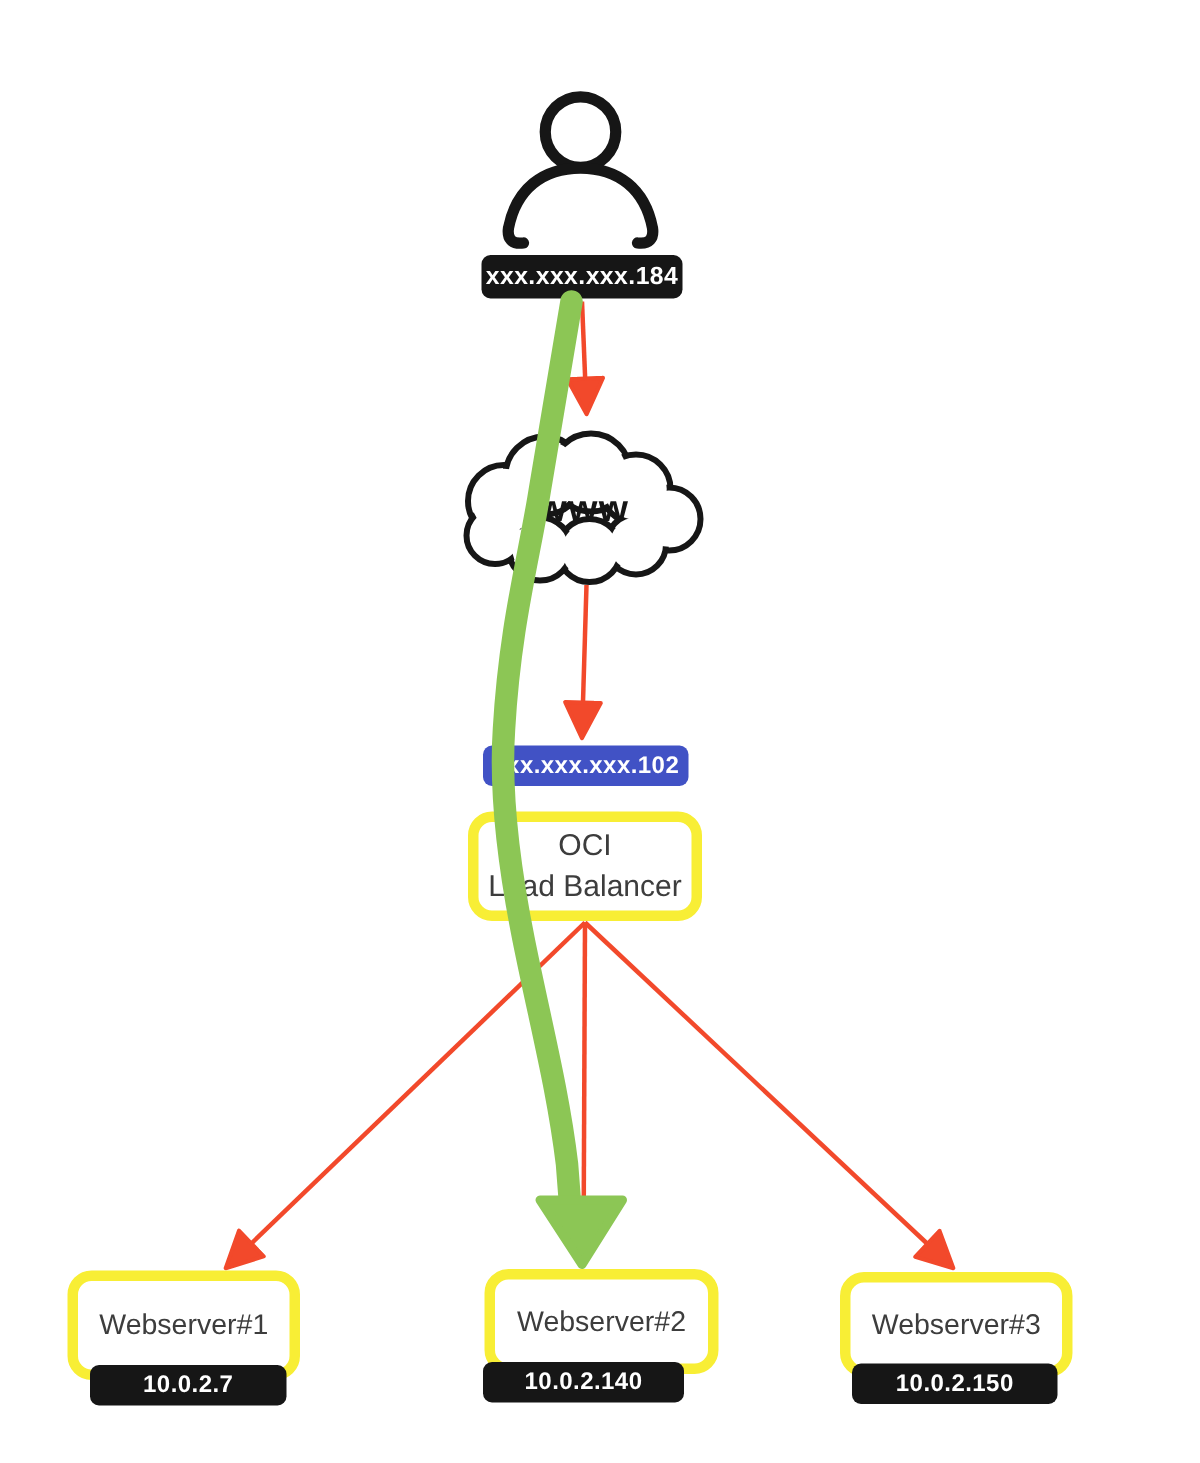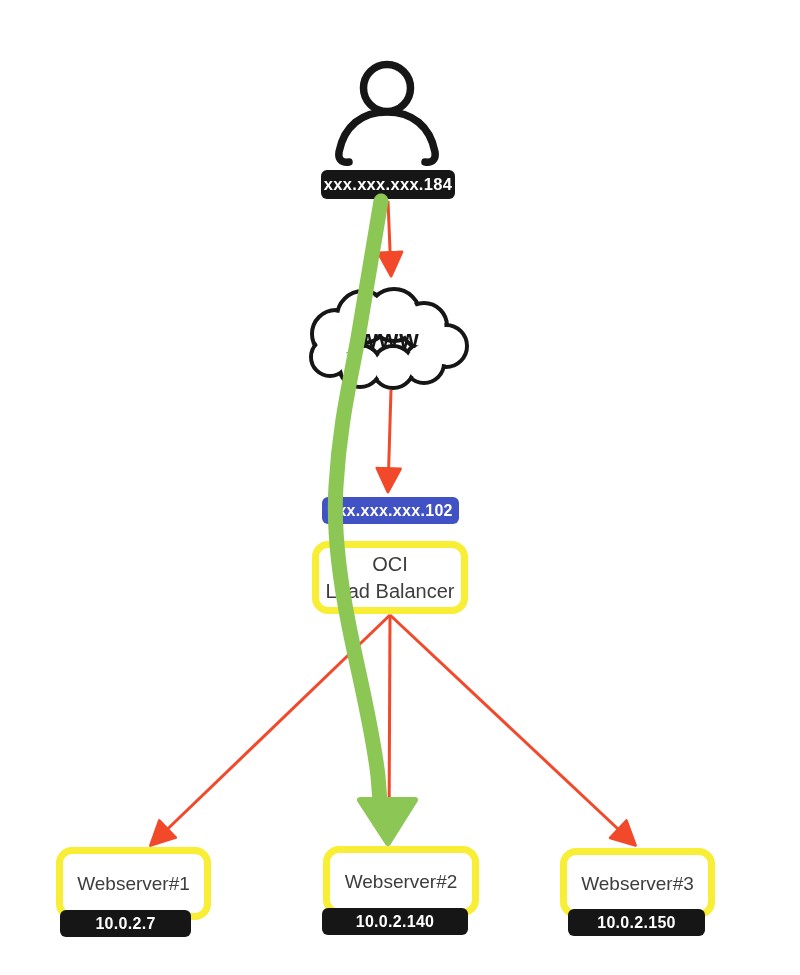--- a/index.html
+++ b/index.html
@@ -45,25 +45,25 @@
   .cloud-stroke { fill:#ffffff; stroke:var(--dark); stroke-width:4; }
   .cloud-fill   { fill:#ffffff; }
   .person  { stroke:var(--dark); stroke-width:7.5; fill:none; stroke-linecap:round; }
 
   
   .user-ip    { left:321px; top:154px; width:134px; height:29px; font-size:16.5px; }
   .www-label  { left:350px; top:309px; width:78px; }
   .lb-public  { left:322px; top:481px; width:137px; height:27px; }
   .lb-private { left:320px; top:505px; width:136px; height:27px; }
   .lb-box     { left:312px; top:525px; width:156px; height:73px; }
-  .ws1-box    { left:56px;  top:831px; width:155px; height:73px; }
+  .ws1-box    { left:45px;  top:831px; width:155px; height:73px; }
   .ws2-box    { left:323px; top:830px; width:156px; height:70px; }
   .ws3-box    { left:560px; top:832px; width:155px; height:70px; }
   .ws1-ip     { left:60px;  top:894px; width:131px; height:27px; }
-  .ws2-ip     { left:322px; top:892px; width:146px; height:27px; }
+  .ws2-ip     { left:322px; top:892px; width:134px; height:27px; }
   .ws3-ip     { left:568px; top:893px; width:137px; height:27px; }
 </style>
 </head>
 <body>
 
 <div class="stage">
 
   <svg class="layer base" viewBox="0 0 800 975">
     <defs>
       <marker id="ra" viewBox="0 0 10 10" refX="8.6" refY="5" markerWidth="9" markerHeight="9" orient="auto-start-reverse">

